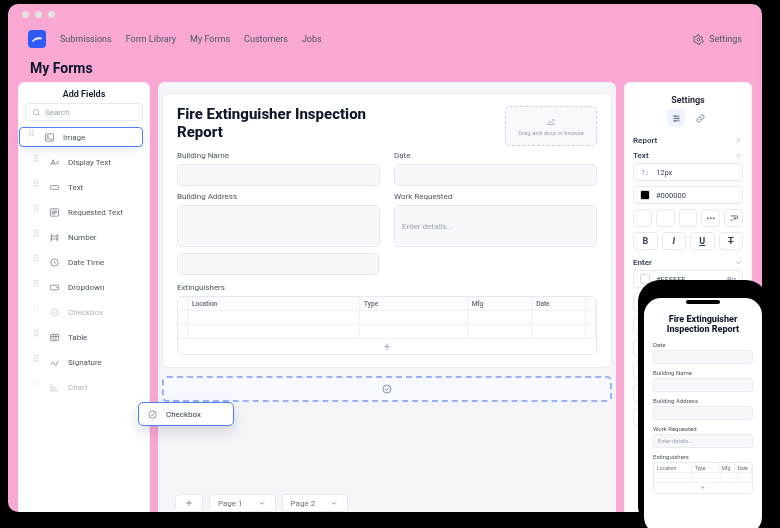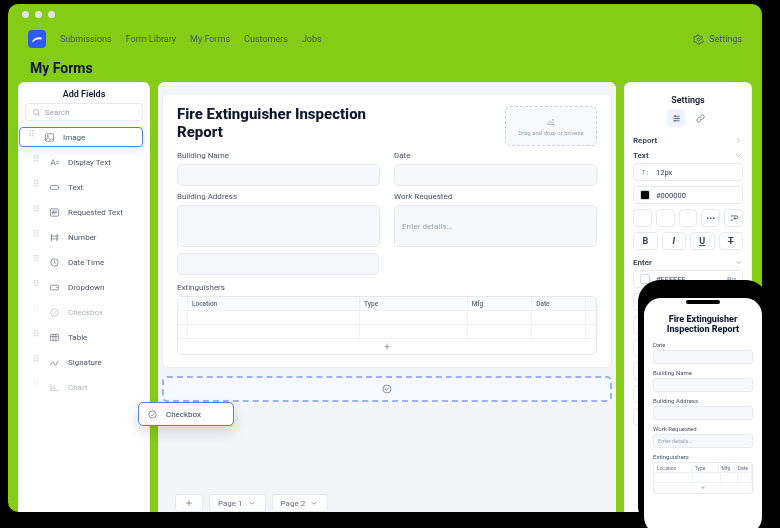--- a/index.html
+++ b/index.html
@@ -1,19 +1,19 @@
 <!DOCTYPE html>
 <html><head>
 <meta charset="utf-8">
 <style>
   * { box-sizing: border-box; margin: 0; padding: 0; font-family: -apple-system, BlinkMacSystemFont, "Segoe UI", Roboto, sans-serif; }
   body { background: #000; width: 780px; height: 528px; overflow: hidden; position: relative; }
 
   
-  .window { position: absolute; left: 8px; top: 4px; width: 754px; height: 508px; background: #84cc16; border-radius: 10px; box-shadow: 0 6px 24px rgba(0,0,0,.25); overflow: hidden; }
+  .window { position: absolute; left: 8px; top: 4px; width: 754px; height: 508px; background: #f9a8d4; border-radius: 10px; box-shadow: 0 6px 24px rgba(0,0,0,.25); overflow: hidden; }
   .titlebar { height: 20px; padding-left: 14px; display: flex; align-items: center; gap: 6px; }
   .titlebar .dot { width: 7px; height: 7px; border-radius: 50%; background: #e3e3e3; }
 
   
   .topnav { height: 30px; padding: 0 20px; display: flex; align-items: center; font-size: 9px; color: #475569; }
   .topnav .logo { width: 18px; height: 18px; background: #2f5af5; border-radius: 4px; margin-right: 14px; display: flex; align-items: center; justify-content: center; }
   .topnav .logo svg { width: 12px; height: 12px; fill: #fff; }
   .topnav .navlinks { display: flex; gap: 14px; }
   .topnav .navlinks span { cursor: pointer; }
   .topnav .right { margin-left: auto; display: flex; align-items: center; gap: 5px; }
@@ -58,21 +58,21 @@
   .ftable { border: 1px solid #e5e8f0; border-radius: 5px; margin-top: 4px; overflow: hidden; }
   .ftable-head, .ftable-row { display: grid; grid-template-columns: 10px 1.6fr 1fr .6fr .5fr 10px; font-size: 6.5px; color: #6b7280; }
   .ftable-head > div, .ftable-row > div { border-right: 1px solid #eef1f6; border-bottom: 1px solid #eef1f6; padding: 3px 4px; height: 14px; }
   .ftable-head { background: #fbfcfe; font-weight: 600; }
   .ftable-add { text-align: center; font-size: 10px; color: #9aa3b2; padding: 2px 0; }
 
   .dropslot { margin-top: 8px; height: 26px; border: 2px dashed #9ab1f6; border-radius: 5px; background: #f6f9ff; display: flex; align-items: center; justify-content: center; }
   .dropslot svg { width: 12px; height: 12px; stroke: #6b7b98; fill: none; stroke-width: 1.6; }
 
   .canvas-footer { position: absolute; left: 16px; right: 16px; bottom: 4px; height: 20px; display: flex; align-items: center; gap: 6px; font-size: 8px; color: #6b7280; }
-  .chip { height: 18px; padding: 0 8px; background: #fff; border: 1px solid #e6e9f0; border-radius: 4px; display: flex; align-items: center; gap: 4px; }
+  .chip { height: 18px; padding: 0 8px; background: #fff; border: 1px solid #e6e9f0; border-radius: 4px; display: flex; align-items: center; gap: 14px; }
   .chip svg, .canvas-footer > svg { width: 10px; height: 10px; stroke: #6b7280; fill: none; stroke-width: 1.8; }
   .canvas-footer .devs { margin-left: auto; display: flex; gap: 8px; }
 
   
   .set-icons { display: flex; justify-content: center; gap: 6px; margin-bottom: 6px; }
   .set-icons .ic { width: 18px; height: 18px; border-radius: 4px; display: flex; align-items: center; justify-content: center; }
   .set-icons .ic.active { background: #eef3ff; }
   .set-icons .ic svg { width: 11px; height: 11px; stroke: #5a6b87; fill: none; stroke-width: 1.8; }
 
   .sec-head { font-size: 8px; color: #334155; font-weight: 600; display: flex; align-items: center; justify-content: space-between; padding: 3px 0; }

